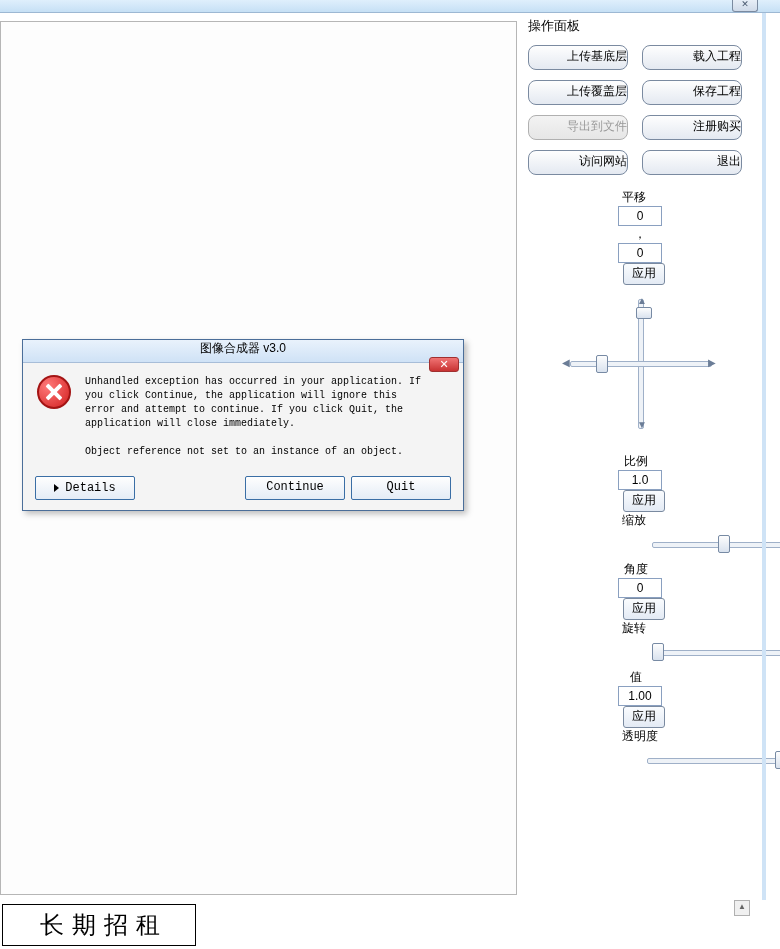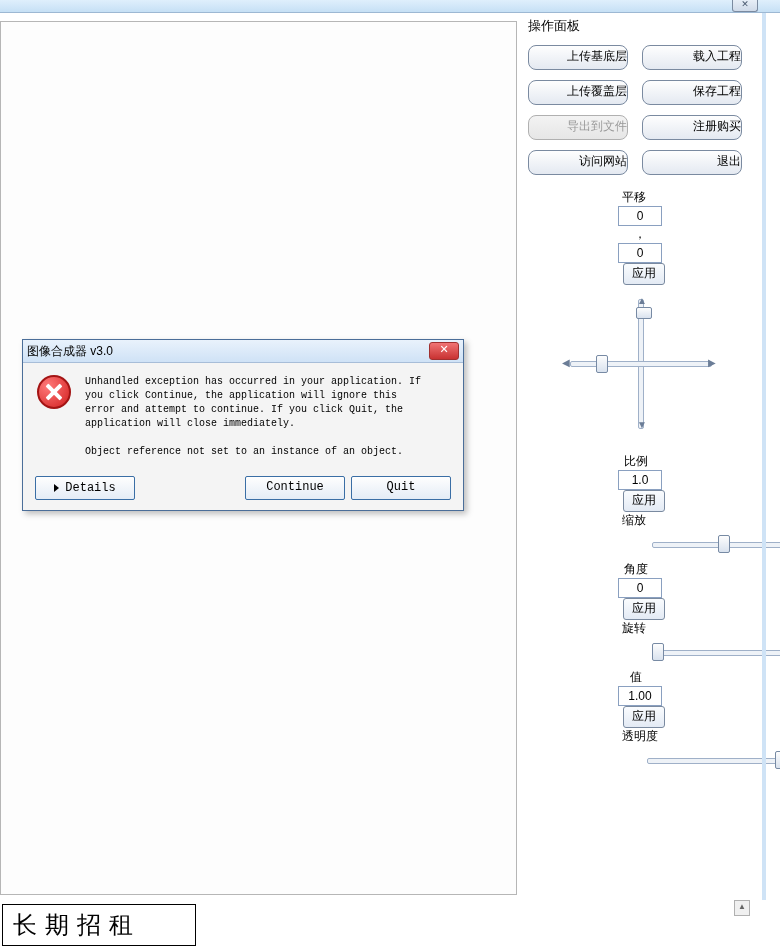--- a/index.html
+++ b/index.html
@@ -24,24 +24,24 @@
   .joy .hbar{position:absolute;left:0;top:62px;width:140px;height:4px;background:#eef2f7;border:1px solid #9fb0c8;border-radius:2px;}
   .joy .vbar{position:absolute;left:68px;top:0;width:4px;height:128px;background:#eef2f7;border:1px solid #9fb0c8;border-radius:2px;}
   .joy .arrow{position:absolute;font-size:10px;color:#6b7d97;}
   .joy .thumb{position:absolute;width:10px;height:16px;background:linear-gradient(#fdfdfd,#d9e2ee);border:1px solid #778aa4;border-radius:2px;}
   .slider{position:relative;height:18px;margin-top:6px;}
   .slider .track{position:absolute;left:0;top:7px;width:140px;height:4px;background:#eef2f7;border:1px solid #9fb0c8;border-radius:2px;}
   .slider .thumb{position:absolute;top:0;width:10px;height:16px;background:linear-gradient(#fdfdfd,#d9e2ee);border:1px solid #778aa4;border-radius:2px;}
   
   .bottom{position:absolute;left:0;top:900px;width:780px;height:49px;background:#fff;}
   .bottom .sb{position:absolute;right:30px;top:0;width:14px;height:14px;border:1px solid #b0b0b0;background:#f0f0f0;font-size:8px;text-align:center;line-height:12px;color:#666;}
-  .ad{position:absolute;left:2px;top:4px;width:182px;height:40px;border:1px solid #000;font-family:"KaiTi","STKaiti","SimSun",serif;font-size:24px;letter-spacing:8px;padding-left:10px;line-height:40px;}
+  .ad{position:absolute;left:2px;top:4px;width:182px;height:40px;border:1px solid #000;font-family:"KaiTi","STKaiti","SimSun",serif;font-size:24px;letter-spacing:8px;padding-left:10px;line-height:40px;text-align:center;}
   
   .dialog{position:absolute;left:22px;top:326px;width:440px;height:170px;background:#f4f4f4;border:1px solid #4b6e99;box-shadow:3px 3px 6px rgba(0,0,0,.25);}
-  .dlg-title{height:22px;background:linear-gradient(#e9f2fc,#cfe2f6);border-bottom:1px solid #a7bdd8;display:flex;align-items:center;padding:0 4px;font-size:12px;}
+  .dlg-title{height:22px;background:linear-gradient(#e9f2fc,#cfe2f6);border-bottom:1px solid #a7bdd8;display:flex;align-items:center;padding:0 4px;font-size:12px;flex-direction:column;}
   .dlg-close{margin-left:auto;width:28px;height:16px;border:1px solid #a03030;border-radius:3px;background:linear-gradient(#f07474,#c83232);color:#fff;text-align:center;line-height:13px;font-size:11px;cursor:pointer;}
   .dlg-body{display:flex;padding:12px 14px 6px 14px;}
   .err-icon{width:30px;height:30px;border-radius:50%;background:radial-gradient(circle at 30% 30%,#ff7a7a,#d21f1f);border:2px solid #a31414;position:relative;flex-shrink:0;}
   .err-icon:before,.err-icon:after{content:"";position:absolute;left:13px;top:5px;width:4px;height:20px;background:#fff;border-radius:1px;}
   .err-icon:before{transform:rotate(45deg);}
   .err-icon:after{transform:rotate(-45deg);}
   .err-text{font-family:"Courier New",monospace;font-size:10px;line-height:14px;margin-left:14px;white-space:pre-wrap;}
   .dlg-btns{position:absolute;left:0;bottom:10px;width:100%;display:flex;padding:0 12px;box-sizing:border-box;gap:6px;}
   .dbtn{height:22px;border:1px solid #3a6ea5;border-radius:2px;background:linear-gradient(#fefefe,#e4ecf6);font-family:"Courier New",monospace;font-size:12px;line-height:20px;text-align:center;cursor:pointer;}
   .dbtn.details{width:98px;display:flex;align-items:center;justify-content:center;gap:6px;}

